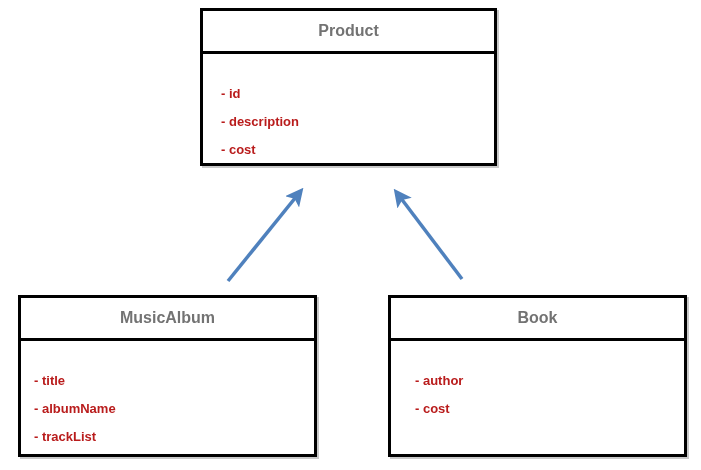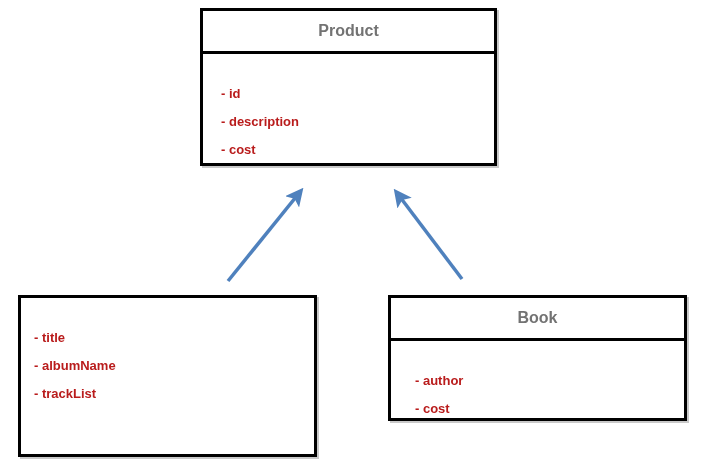--- a/index.html
+++ b/index.html
@@ -25,21 +25,21 @@
   }
   .class-box {
     position: absolute;
     box-sizing: border-box;
     border: 3px solid #000000;
     background: #ffffff;
     box-shadow: 2px 2px 0 #c9c9c9;
   }
   .class-box.product    { left: 200px; top: 8px;   width: 297px; height: 158px; }
   .class-box.musicalbum { left: 18px;  top: 295px; width: 299px; height: 162px; }
-  .class-box.book       { left: 388px; top: 295px; width: 299px; height: 126px; }
+  .class-box.book       { left: 388px; top: 295px; width: 299px; height: 162px; }
 
   .class-title {
     box-sizing: border-box;
     height: 43px;
     border-bottom: 3px solid #000000;
     display: flex;
     align-items: center;
     justify-content: center;
     font-size: 16px;
     font-weight: bold;
@@ -77,20 +77,21 @@
   <div class="class-box product">
     <div class="class-title">Product</div>
     <div class="class-attrs">
       <div class="attr">- id</div>
       <div class="attr">- description</div>
       <div class="attr">- cost</div>
     </div>
   </div>
 
   <div class="class-box musicalbum">
+    <div class="class-title">MusicAlbum</div>
     <div class="class-attrs">
       <div class="attr">- title</div>
       <div class="attr">- albumName</div>
       <div class="attr">- trackList</div>
     </div>
   </div>
 
   <div class="class-box book">
     <div class="class-title">Book</div>
     <div class="class-attrs">

